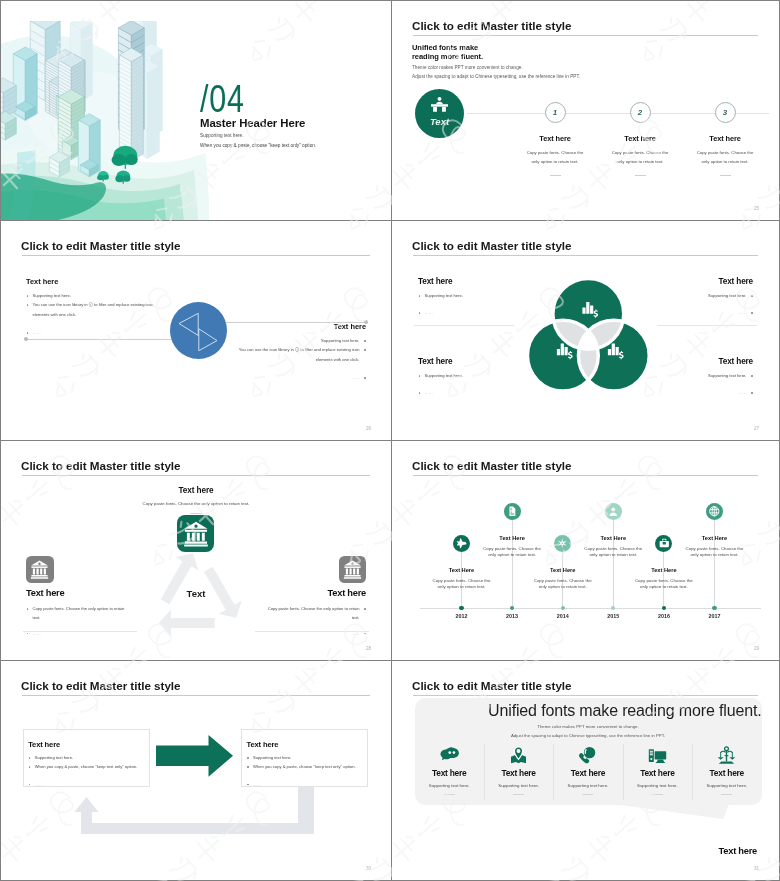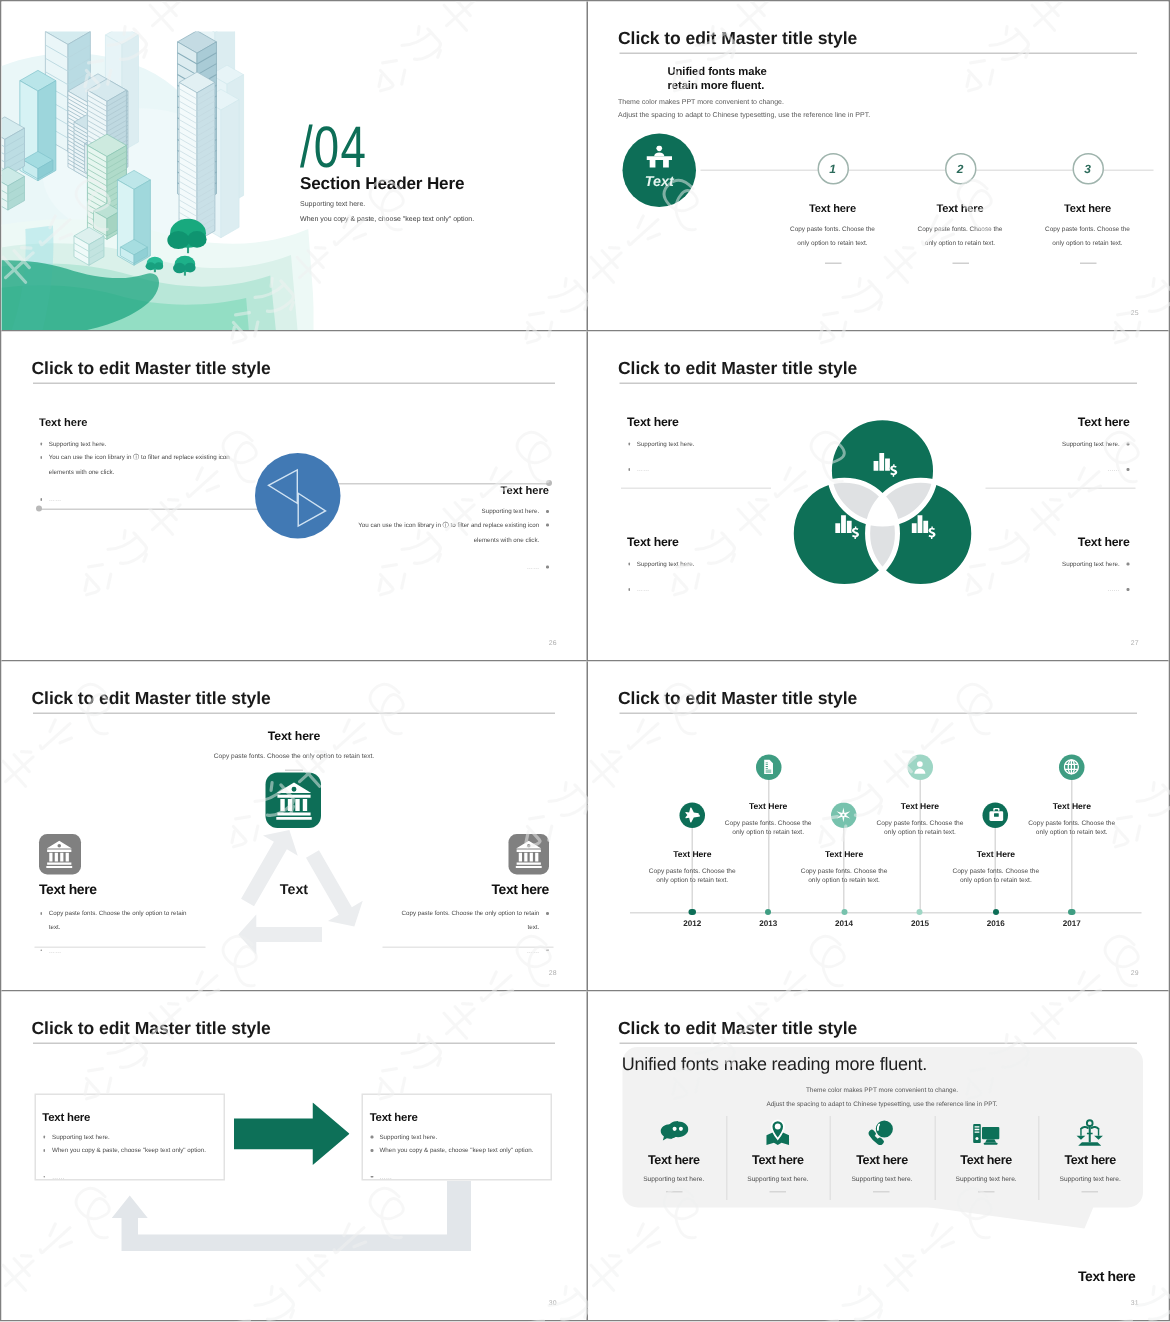--- a/index.html
+++ b/index.html
@@ -15,21 +15,21 @@
   .hr{position:absolute;left:21px;right:21px;top:34px;height:1px;background:#c9c9c9;}
   .pg{position:absolute;right:20px;bottom:9px;font-size:4.6px;color:#b0b0b0;}
 
   
   .s1num{position:absolute;left:199px;top:76px;font-size:39px;color:#0d6e57;font-weight:400;font-family:"Liberation Sans Narrow","Liberation Sans",sans-serif;transform:scaleX(.78);transform-origin:left top;letter-spacing:1px;}
   .s1head{position:absolute;left:199px;top:116px;font-size:11.4px;font-weight:bold;color:#141414;letter-spacing:-.1px;}
   .s1t1{position:absolute;left:199px;top:132px;font-size:4.7px;color:#4a4a4a;}
   .s1t2{position:absolute;left:199px;top:142px;font-size:4.7px;color:#3a3a3a;}
 
   
-  .s2h{position:absolute;left:20px;top:42px;font-size:7.5px;font-weight:bold;color:#111;line-height:1.22;letter-spacing:-.05px;margin-left:33px;}
+  .s2h{position:absolute;left:20px;top:42px;font-size:7.5px;font-weight:bold;color:#111;line-height:1.22;letter-spacing:-.05px;}
   .s2p{position:absolute;left:20px;top:63px;font-size:4.7px;color:#5a5a5a;line-height:1.85;}
   .s2circ{position:absolute;left:23px;top:88px;width:49px;height:49px;border-radius:50%;background:#0d6e57;}
   .s2circ .tx{position:absolute;left:0;right:0;top:27px;text-align:center;color:#e6f5f0;font-size:9.5px;font-style:italic;font-weight:bold;}
   .s2circ svg{position:absolute;left:16px;top:8px;}
   .s2line{position:absolute;left:75px;right:10px;top:112px;height:1px;background:#e3e3e3;}
   .nm{position:absolute;width:21px;height:21px;border-radius:50%;border:1px solid #9fb4ad;background:#fff;box-sizing:border-box;}
   .nm span{position:absolute;left:0;right:0;top:5px;text-align:center;font-size:8px;font-style:italic;color:#2c6b5b;font-weight:bold;}
   .s2col{position:absolute;width:64px;text-align:center;}
   .s2col .t{font-size:7.4px;font-weight:bold;color:#111;letter-spacing:-.1px;}
   .s2col .d{font-size:4.3px;color:#4c4c4c;line-height:2.1;margin-top:5px;}
@@ -393,31 +393,31 @@
           <ellipse cx="-13.7" cy="80.6" rx="5.7" ry="4.6" fill="#2cb894"></ellipse>
           <ellipse cx="-16.8" cy="82.8" rx="3.5" ry="2.9" fill="#1ea481"></ellipse>
           <ellipse cx="-10.8" cy="82.6" rx="3.1" ry="2.6" fill="#1ea481"></ellipse>
           <rect x="-12.6" y="94.8" width="1.2" height="3.2" fill="#32a184"></rect>
           <ellipse cx="-12.0" cy="93.4" rx="4.2" ry="3.4" fill="#37c09c"></ellipse>
           <ellipse cx="-14.2" cy="95.0" rx="2.6" ry="2.1" fill="#27aa89"></ellipse>
           <ellipse cx="-9.9" cy="94.8" rx="2.2" ry="1.9" fill="#27aa89"></ellipse>
         </g>
       </svg>
     <div class="s1num">/04</div>
-    <div class="s1head">Section Header Here</div>
+    <div class="s1head">Master Header Here</div>
     <div class="s1t1">Supporting text here.</div>
     <div class="s1t2">When you copy &amp; paste, choose "keep text only" option.</div>
   </div>
 
   <div class="slide r b">
     <div class="mtitle">Click to edit Master title style</div>
     <div class="hr"></div>
     <div class="s2h">
       <div>Unified fonts make</div>
-      <div>retain more fluent.</div>
+      <div>reading more fluent.</div>
     </div>
     <div class="s2p">
       <div>Theme color makes PPT more convenient to change.</div>
       <div>Adjust the spacing to adapt to Chinese typesetting, use the reference line in PPT.</div>
     </div>
     <div class="s2line"></div>
     <div class="s2circ">
       <svg width="17" height="17" viewBox="0 0 24 24" fill="#ffffff" style="color:#ffffff">
           <path d="M12 0c1.5 0 2.7 1.2 2.7 2.7S13.5 5.4 12 5.4 9.3 4.2 9.3 2.7 10.5 0 12 0z"></path>
           <path d="M7.2 10.2c0-2.3 2.1-3.6 4.8-3.6s4.8 1.3 4.8 3.6H7.2z"></path>
@@ -759,21 +759,21 @@
     <div class="pg">30</div>
   </div>
 
   <div class="slide r">
     <div class="mtitle">Click to edit Master title style</div>
     <div class="hr"></div>
     <svg style="position:absolute;left:155px;top:120px" width="200" height="44" viewBox="0 0 200 44" fill="#f2f2f2">
         <path d="M0 14 H186 L176 38 Z"></path>
       </svg>
       <div class="s8panel"></div>
-      <div style="position:absolute;left:22.5px;top:41px;width:347px;text-align:left;font-size:12px;color:#1f1f1f;letter-spacing:-.15px">Unified fonts make reading more fluent.</div>
+      <div style="position:absolute;left:22.5px;top:41px;width:347px;text-align:right;font-size:16px;color:#1f1f1f;letter-spacing:-.15px">Unified fonts make reading more fluent.</div>
       <div style="position:absolute;left:22.5px;top:61px;width:347px;text-align:center;font-size:4.3px;color:#555;line-height:2.1">
         <div>Theme color makes PPT more convenient to change.</div>
         <div>Adjust the spacing to adapt to Chinese typesetting, use the reference line in PPT.</div>
       </div>
       <div style="position:absolute;left:22.5px;top:84px;width:69.4px;text-align:center">
         <div style="height:20px;display:flex;align-items:center;justify-content:center">
           <svg width="19" height="19" viewBox="0 0 24 24" fill="#0d7058" style="color:#0d7058">
             <path d="M8.2 4.4C4 4.4.6 7 .6 10.2c0 1.8 1 3.4 2.7 4.5L2.4 18l3.4-1.7a11 11 0 0 0 2.4.3c4.2 0 7.6-2.6 7.6-5.8S12.4 4.4 8.2 4.4Z"></path>
             <path d="M15.2 1.6c-4.8 0-8.7 3-8.7 6.6 0 2 1.2 3.9 3.1 5.1L8.8 17l3.9-2a12.6 12.6 0 0 0 2.5.3c4.8 0 8.7-3 8.7-6.6s-3.9-6.6-8.7-6.6Z"></path>
             <circle cx="12.3" cy="8.3" r="1.7" fill="#fff"></circle>

